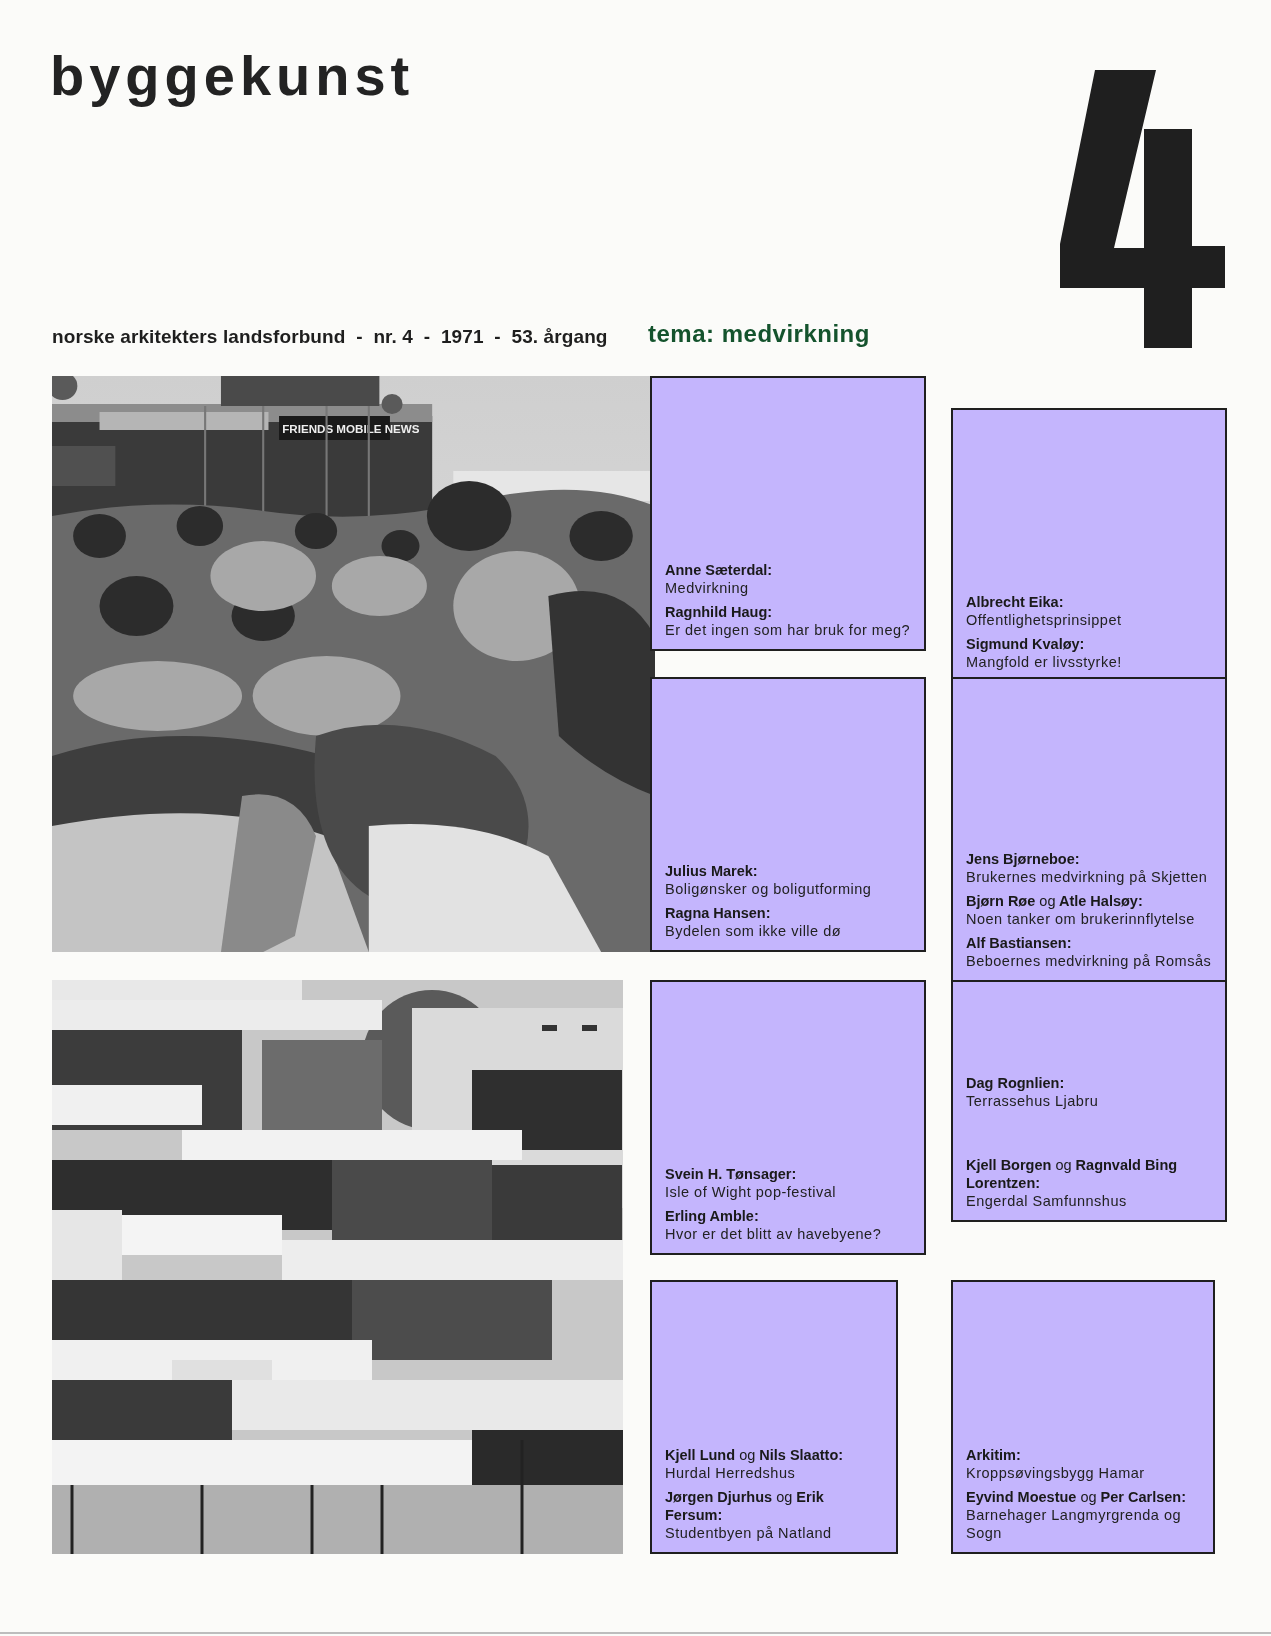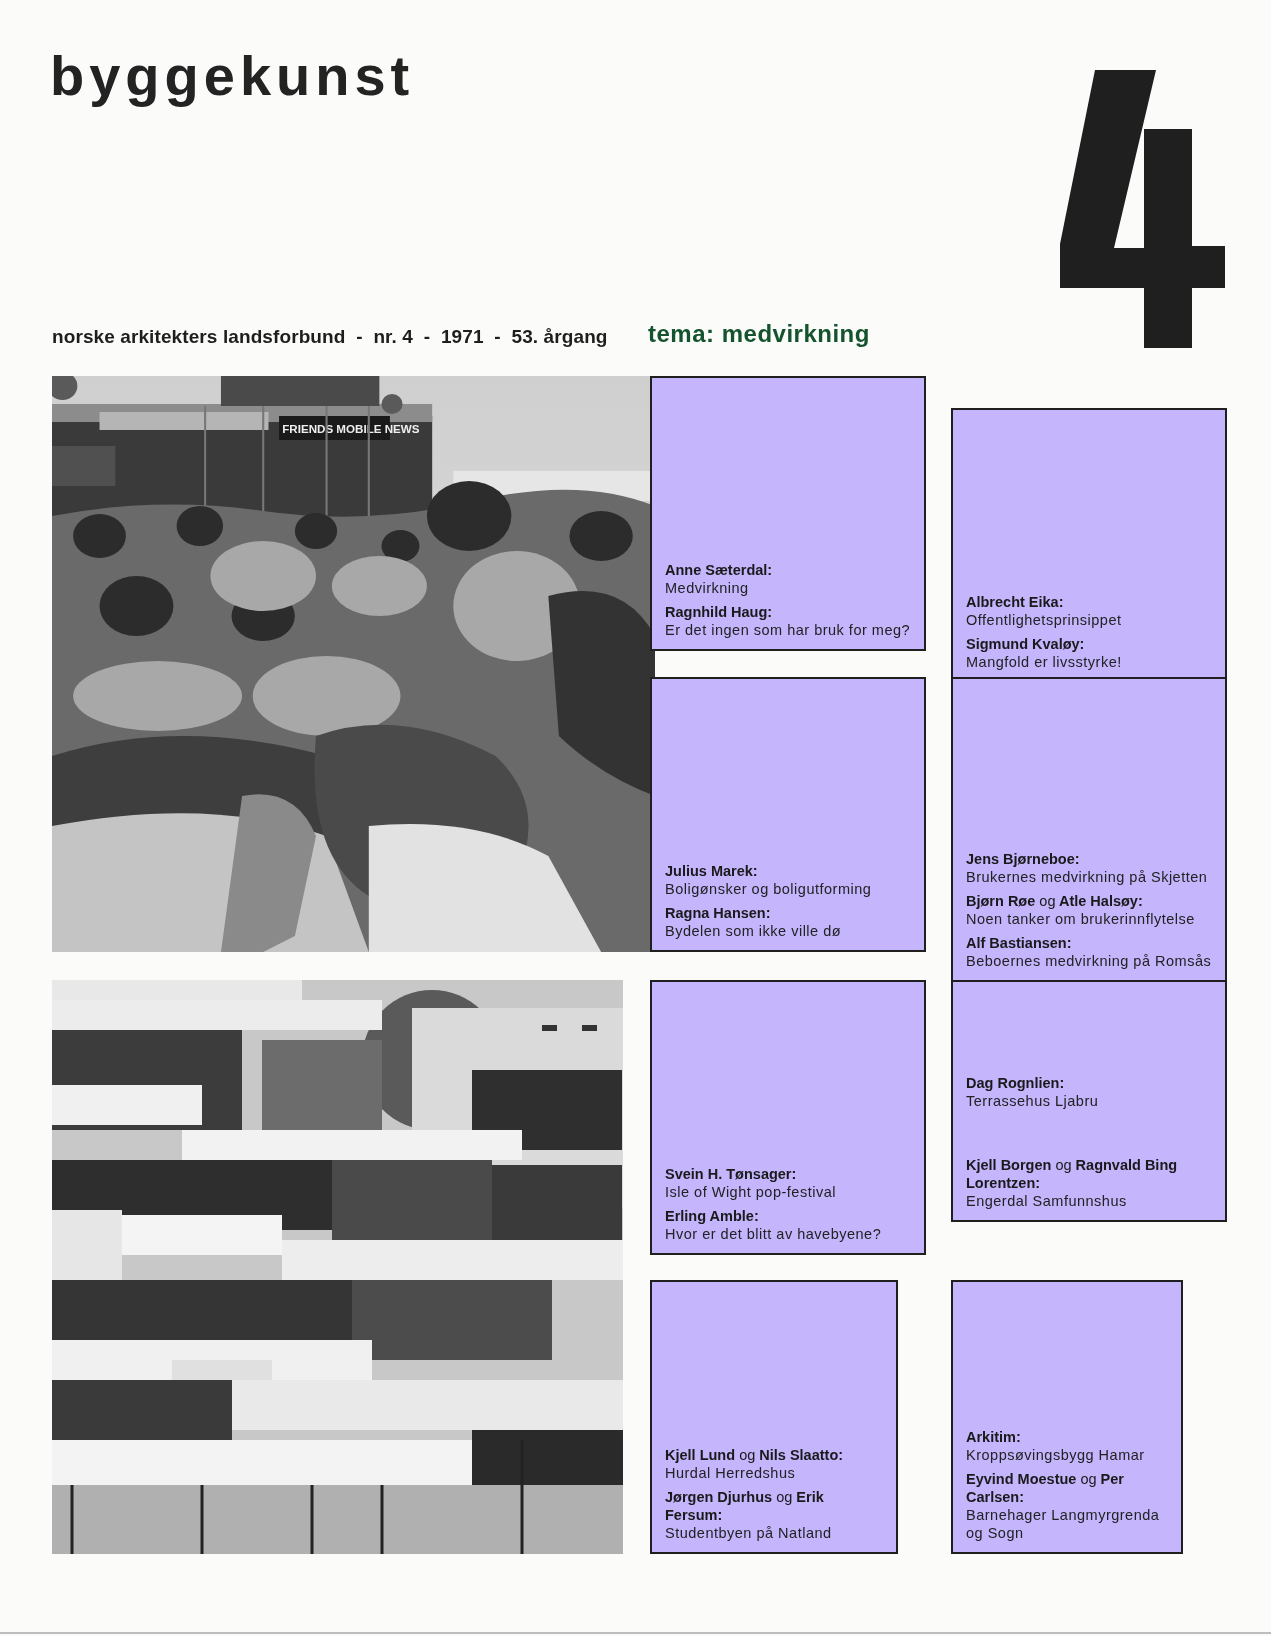--- a/index.html
+++ b/index.html
@@ -221,21 +221,21 @@
   <div class="entry">
       <div class="author"><span>Kjell Lund</span> <span class="og">og</span> <span>Nils Slaatto:</span></div>
       <div class="title">Hurdal Herredshus</div>
     </div>
   <div class="entry">
       <div class="author"><span>Jørgen Djurhus</span> <span class="og">og</span> <span>Erik Fersum:</span></div>
       <div class="title">Studentbyen på Natland</div>
     </div>
 </div>
 
-<div class="abs box" style="left:951px; top:1280px; width:232px; height:274px;">
+<div class="abs box" style="left:951px; top:1280px; width:264px; height:274px;">
   <div class="entry">
       <div class="author">Arkitim:</div>
       <div class="title">Kroppsøvingsbygg Hamar</div>
     </div>
   <div class="entry">
       <div class="author"><span>Eyvind Moestue</span> <span class="og">og</span> <span>Per Carlsen:</span></div>
       <div class="title">Barnehager Langmyrgrenda og Sogn</div>
     </div>
 </div>
 

